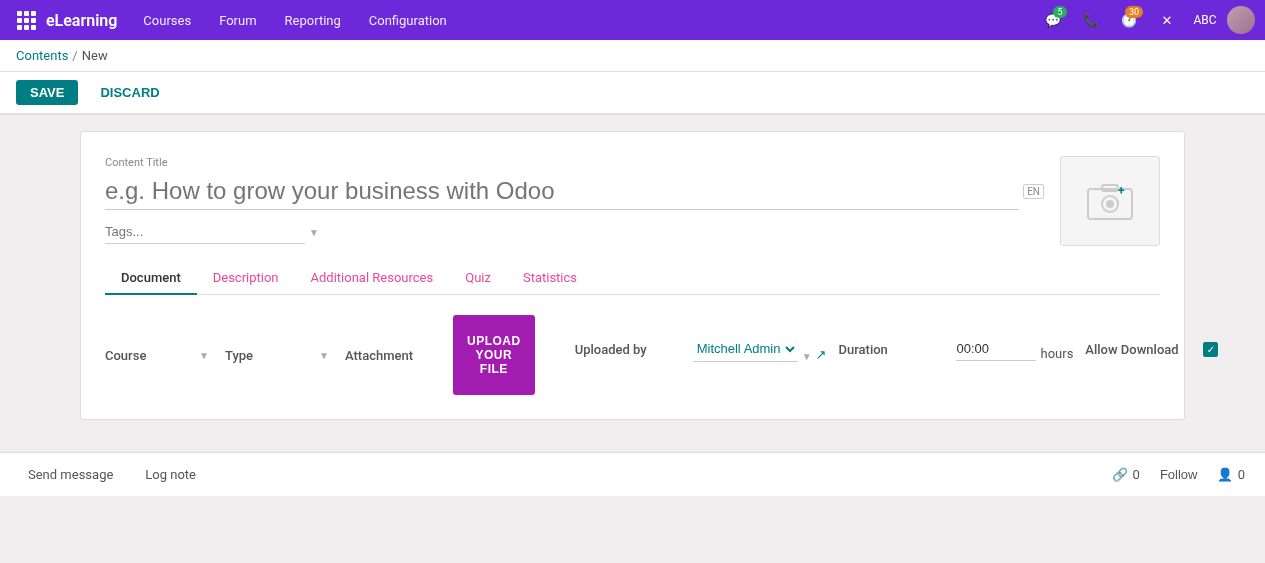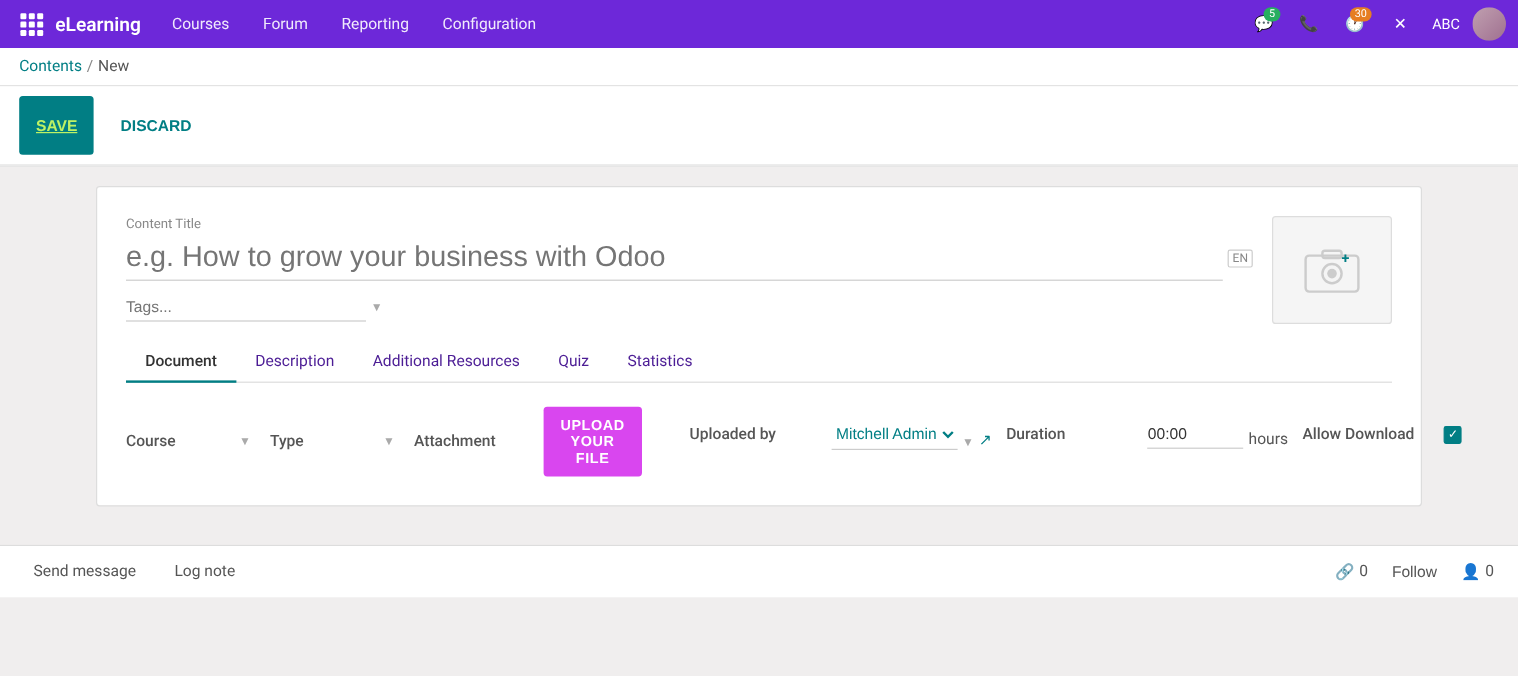--- a/index.html
+++ b/index.html
@@ -98,28 +98,27 @@
     
     .action-bar {
       background: white;
       padding: 8px 16px;
       border-bottom: 1px solid #e0e0e0;
       display: flex;
       gap: 8px;
     }
     .btn-save {
       background: #017e84;
-      color: #bef264;
-      border: none;
-      padding: 17px 14px;
+      color: #ffffff;
+      border: none;
+      padding: 5px 14px;
       font-size: 13px;
       font-weight: 600;
       border-radius: 3px;
       cursor: pointer;
-      text-decoration: underline;
     }
     .btn-discard {
       background: transparent;
       color: #017e84;
       border: none;
       padding: 5px 14px;
       font-size: 13px;
       font-weight: 600;
       cursor: pointer;
     }
@@ -204,21 +203,21 @@
     .tabs {
       display: flex;
       border-bottom: 1px solid #ddd;
       margin-bottom: 20px;
       gap: 0;
     }
     .tab {
       padding: 8px 16px;
       cursor: pointer;
       font-size: 13px;
-      color: #4c1d95;
+      color: #ec4899;
       border-bottom: 2px solid transparent;
       margin-bottom: -1px;
     }
     .tab.active {
       color: #333;
       border-bottom: 2px solid #017e84;
       font-weight: 500;
     }
 
     
@@ -260,24 +259,24 @@
     .select-arrow {
       position: absolute;
       right: 4px;
       top: 50%;
       transform: translateY(-50%);
       color: #aaa;
       font-size: 10px;
       pointer-events: none;
     }
     .btn-upload {
-      background: #d946ef;
+      background: #a21caf;
       color: white;
       border: none;
-      padding: 8px 14px;
+      padding: 19px 14px;
       font-size: 12px;
       font-weight: 600;
       border-radius: 3px;
       cursor: pointer;
       letter-spacing: 0.5px;
     }
 
     
     .right-form-row {
       display: flex;

